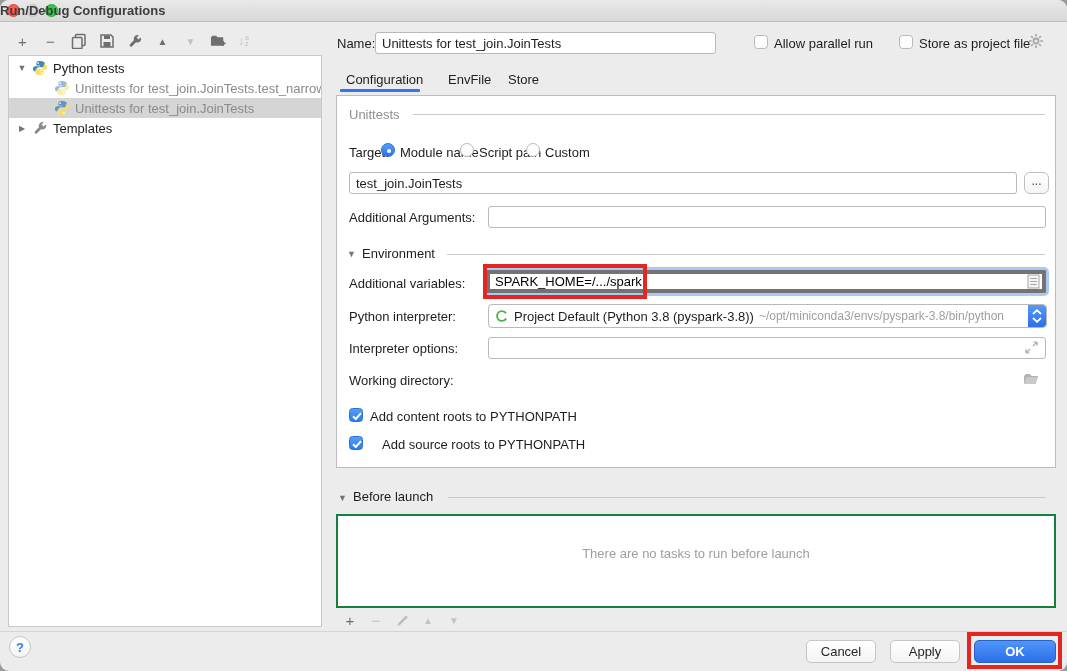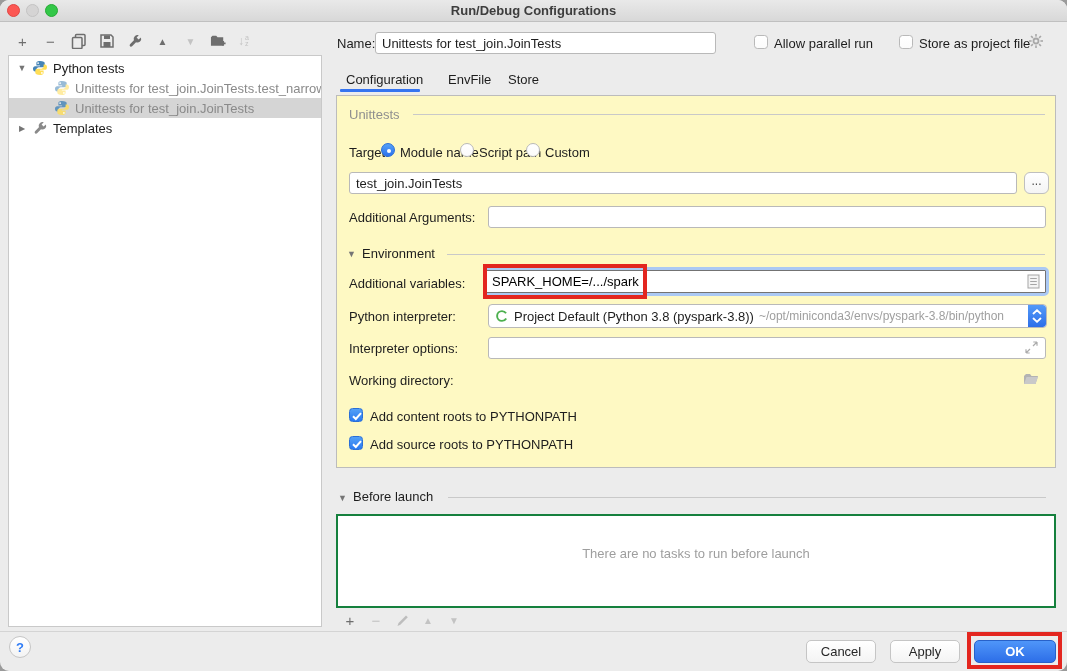--- a/index.html
+++ b/index.html
@@ -5,21 +5,21 @@
   html,body{margin:0;padding:0;background:#9a9a9a;}
   *{box-sizing:border-box;}
   .win{
     position:relative;width:1067px;height:671px;background:#ececec;
     font-family:"Liberation Sans","DejaVu Sans",sans-serif;font-size:13px;color:#1d1d1d;
     border-radius:9px;overflow:hidden;
   }
   
   .titlebar{position:absolute;left:0;top:0;width:1067px;height:22px;
     background:linear-gradient(#e9e9e9,#d8d8d8);border-bottom:1px solid #c0c0c0;}
-  .title{position:absolute;left:0;right:0;top:3px;text-align:center;font-weight:600;color:#3d3d3d;font-size:13px;}
+  .title{position:absolute;left:0;right:0;top:3px;font-weight:600;color:#3d3d3d;font-size:13px;}
   .light{position:absolute;top:4px;width:13px;height:13px;border-radius:50%;}
   .light.red{left:7px;background:#fc5753;border:1px solid #df4744;}
   .light.min{left:26px;background:#d5d4d4;border:1px solid #c3c2c2;}
   .light.grn{left:45px;background:#33c748;border:1px solid #27aa35;}
   
   .ltoolbar{position:absolute;left:14px;top:31px;height:20px;display:flex;align-items:center;gap:11px;}
   .tbi{width:17px;height:18px;display:flex;align-items:center;justify-content:center;color:#6e6e6e;font-size:15px;}
   .tbi.dis{color:#c3c3c3;}
   .tbi.tri{font-size:10px;}
   .sorticon{display:flex;align-items:center;color:#c3c3c3;}
@@ -52,26 +52,26 @@
   .radio{position:absolute;width:14px;height:14px;border-radius:50%;background:linear-gradient(#fff,#fbfbfb);border:1px solid #b9b9b9;}
   .radio.on{background:linear-gradient(#55a1f7,#2b72ee);border:1px solid #2a6fd8;}
   .radio.on::after{content:"";position:absolute;left:4.5px;top:4.5px;width:4px;height:4px;border-radius:50%;background:#fff;}
   .sectline{position:absolute;border-top:1px solid #c9c9c9;height:0;}
   .secthdr{position:absolute;color:#1d1d1d;}
   .sarrow{position:absolute;color:#757575;font-size:9px;}
   
   .tab{position:absolute;top:72px;color:#1d1d1d;cursor:default;}
   .tabline{position:absolute;left:340px;top:89px;width:80px;height:3px;background:#3574f0;border-radius:1px;}
   
-  .cfg{position:absolute;left:336px;top:95px;width:720px;height:373px;border:1px solid #bcbcbc;background:#fef9c3;}
+  .cfg{position:absolute;left:336px;top:95px;width:720px;height:373px;border:1px solid #bcbcbc;background:#ffffff;}
   .cfg .inner{position:relative;width:100%;height:100%;}
   .browse{position:absolute;width:25px;height:22px;border:1px solid #bfbfbf;border-radius:6px;
     background:linear-gradient(#ffffff,#f4f4f4);color:#4a4a4a;font-size:12px;display:flex;align-items:center;justify-content:center;padding-bottom:4px;}
   .focusring{position:absolute;border:3px solid #abc9f4;border-radius:5px;background:#abc9f4;}
-  .focusring input{width:100%;height:100%;border:1px solid #737373;border-radius:1px;background:#fff;
+  .focusring input{width:100%;height:100%;border:4px solid #737373;border-radius:1px;background:#fff;
     font:13px "Liberation Sans",sans-serif;padding:0 5px;outline:none;}
   .iconin{position:absolute;pointer-events:auto;}
   .dropdown{position:absolute;height:24px;background:#fff;border:1px solid #b9b9b9;border-radius:4px;
     display:flex;align-items:center;overflow:hidden;padding-left:6px;}
   .dropdown .main{white-space:nowrap;}
   .dropdown .path{white-space:nowrap;color:#9f9f9f;font-size:12px;margin-left:5px;text-align:right;}
   .spinner{position:absolute;right:0;top:0;width:18px;height:22px;border-radius:0 3px 3px 0;
     background:linear-gradient(#539af8,#2d6fe9);display:flex;flex-direction:column;align-items:center;justify-content:center;gap:2px;}
   
   .blbox{position:absolute;left:336px;top:514px;width:720px;height:94px;background:#fff;border:2px solid #15803d;}
@@ -296,21 +296,21 @@
             <polyline points="3,7.3 5.8,10 11,4.2" fill="none" stroke="#fff" stroke-width="2"></polyline>
           </svg>
     </span>
     <span class="lbl" style="left:33px;top:313px">Add content roots to PYTHONPATH</span>
 
     <span class="cb on" style="left:12px;top:340px">
       <svg width="14" height="14" viewBox="0 0 14 14">
             <polyline points="3,7.3 5.8,10 11,4.2" fill="none" stroke="#fff" stroke-width="2"></polyline>
           </svg>
     </span>
-    <span class="lbl" style="left:33px;top:341px">Add source roots to PYTHONPATH</span>
+    <span class="lbl" style="left:45px;top:341px">Add source roots to PYTHONPATH</span>
   </div>
     </div>
 
   <span class="sarrow" style="left:338px;top:493px">▼</span>
   <span class="secthdr" style="left:353px;top:489px">Before launch</span>
   <div class="sectline" style="left:448px;width:598px;top:497px"></div>
 
   <div class="blbox">
     <div class="blempty">There are no tasks to run before launch</div>
   </div>

